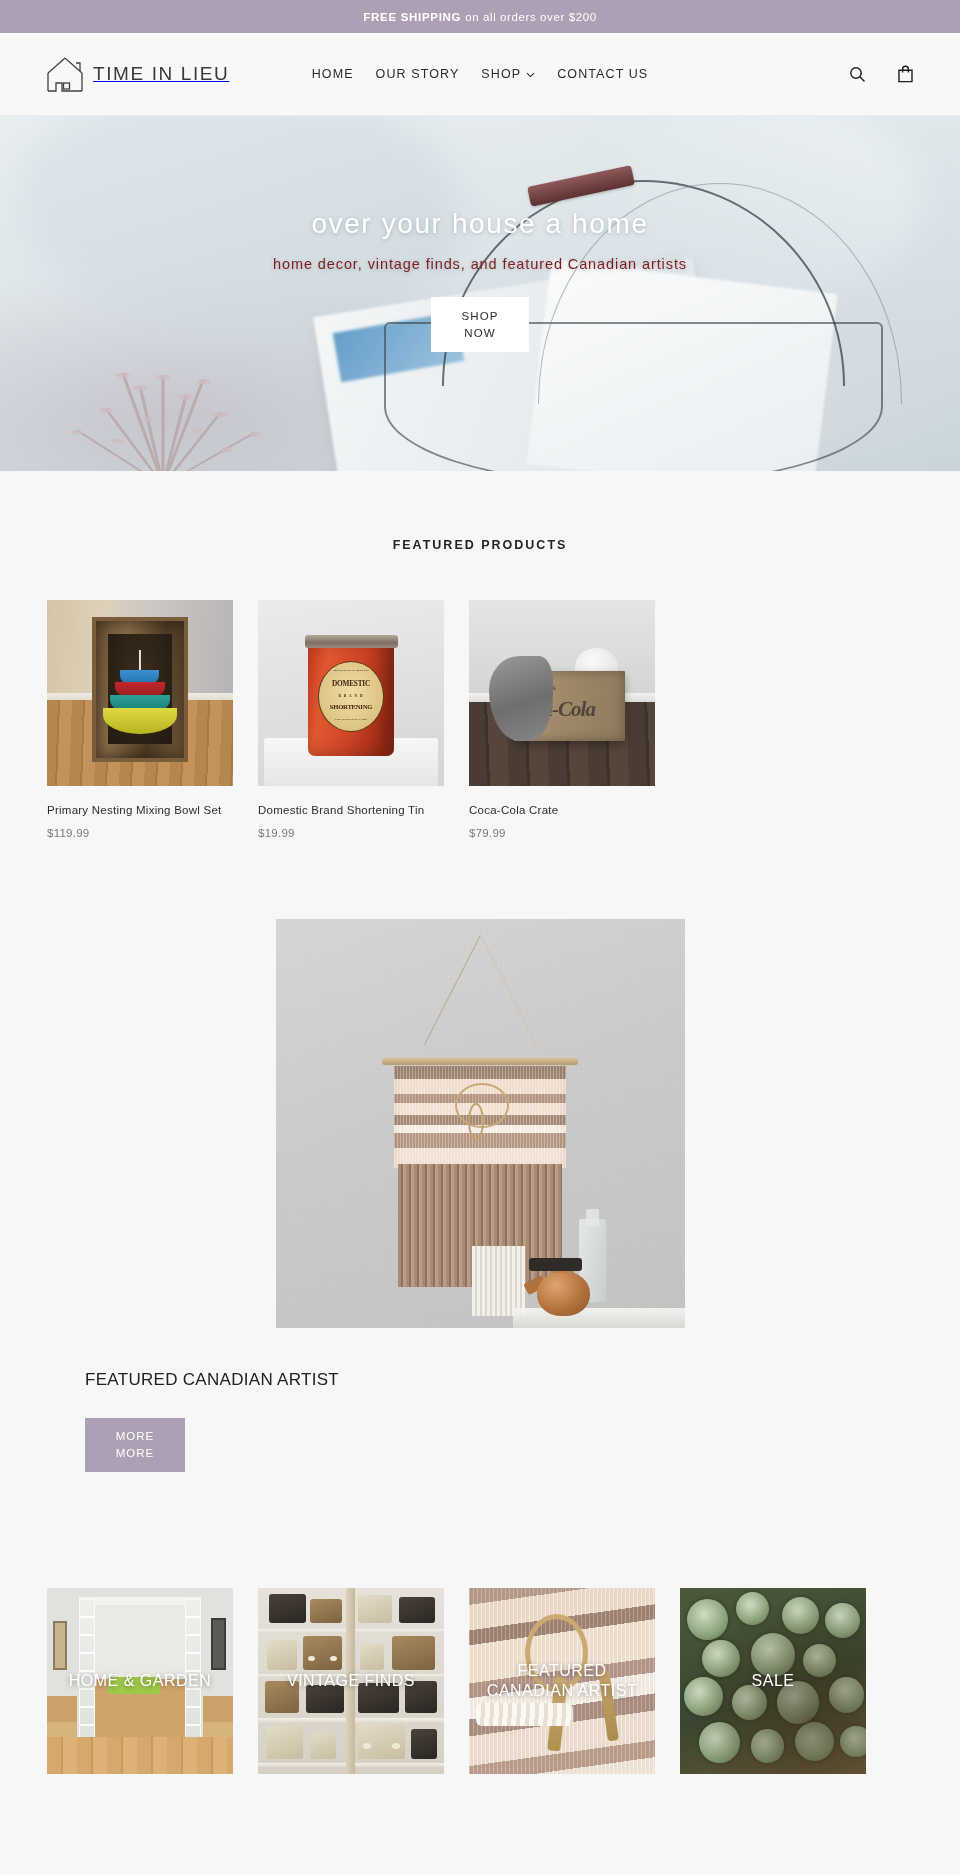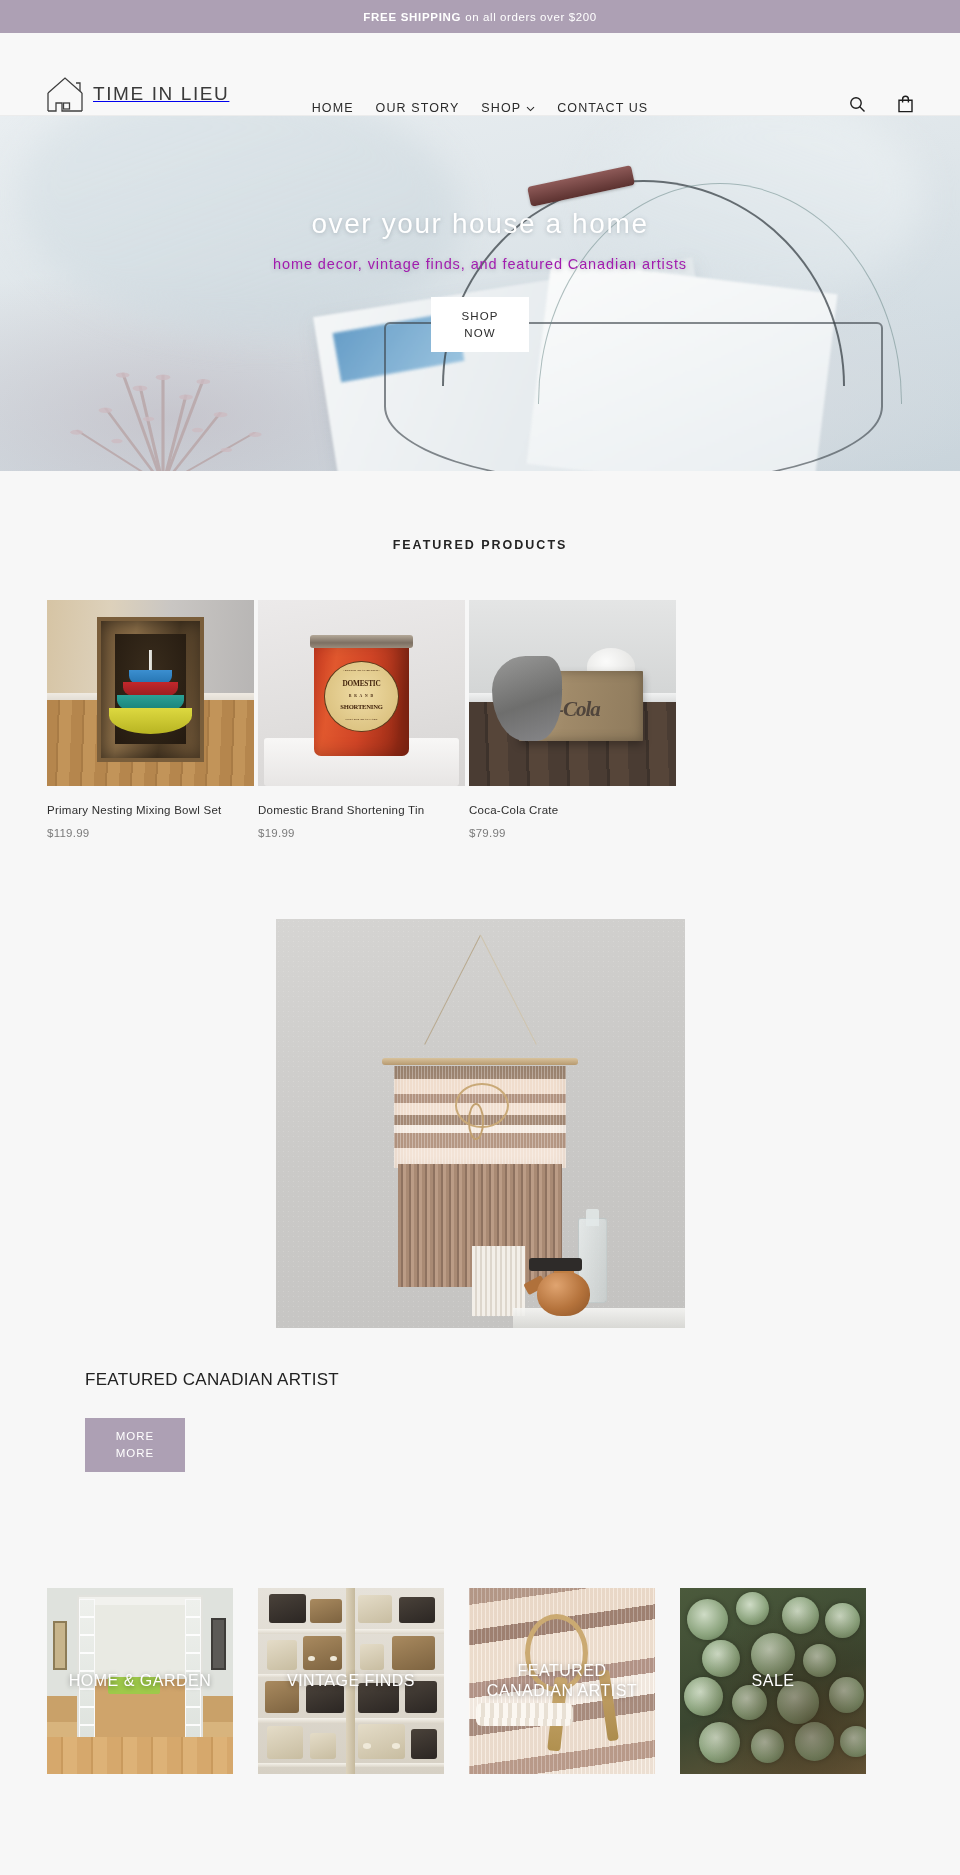--- a/index.html
+++ b/index.html
@@ -22,21 +22,21 @@
     font-size: 11.5px;
     letter-spacing: 0.6px;
   }
   .announce .bold { font-weight: 700; margin-right: 4px; letter-spacing: .7px; }
 
   
   .header {
     height: 83px;
     background: #f8f8f8;
     display: flex;
-    align-items: flex-end;
+    align-items: center;
     padding: 0 44px;
     border-bottom: 1px solid #ececec;
     position: relative;
   }
   .brand { display: flex; align-items: center; gap: 7px; }
   .brand-mark { width: 42px; height: 42px; display:block; }
   .brand-name {
     font-size: 19px;
     letter-spacing: 1.6px;
     color: #3a3a3a;
@@ -92,21 +92,21 @@
   .hero-title {
     font-size: 28px;
     color: #ffffff;
     letter-spacing: 1.6px;
     font-weight: 400;
     text-shadow: 0 1px 4px rgba(90,100,110,.35);
   }
   .hero-sub {
     margin-top: 16px;
     font-size: 14.5px;
-    color: #a21caf;
+    color: #7f1d1d;
     letter-spacing: .9px;
     text-shadow: 0 1px 4px rgba(90,100,110,.35);
   }
   .hero-btn {
     margin-top: 25px;
     width: 98px; height: 55px;
     background: #ffffff;
     border: none;
     color: #2c2c2c;
     font-size: 11.5px;
@@ -129,21 +129,21 @@
   }
   .product-grid {
     margin: 48px auto 0;
     width: 866px;
     display: grid;
     grid-template-columns: repeat(4, 186px);
     gap: 0 25px;
   }
   .product-card { text-decoration:none; display:block; }
   .product-thumb {
-    width: 207px; height: 186px;
+    width: 186px; height: 186px;
     overflow: hidden; position: relative;
     background: #5eead4;
   }
   .product-title {
     margin-top: 17px;
     font-size: 11.5px;
     color: #2e2e2e;
     letter-spacing: .25px;
     line-height: 15px;
   }

